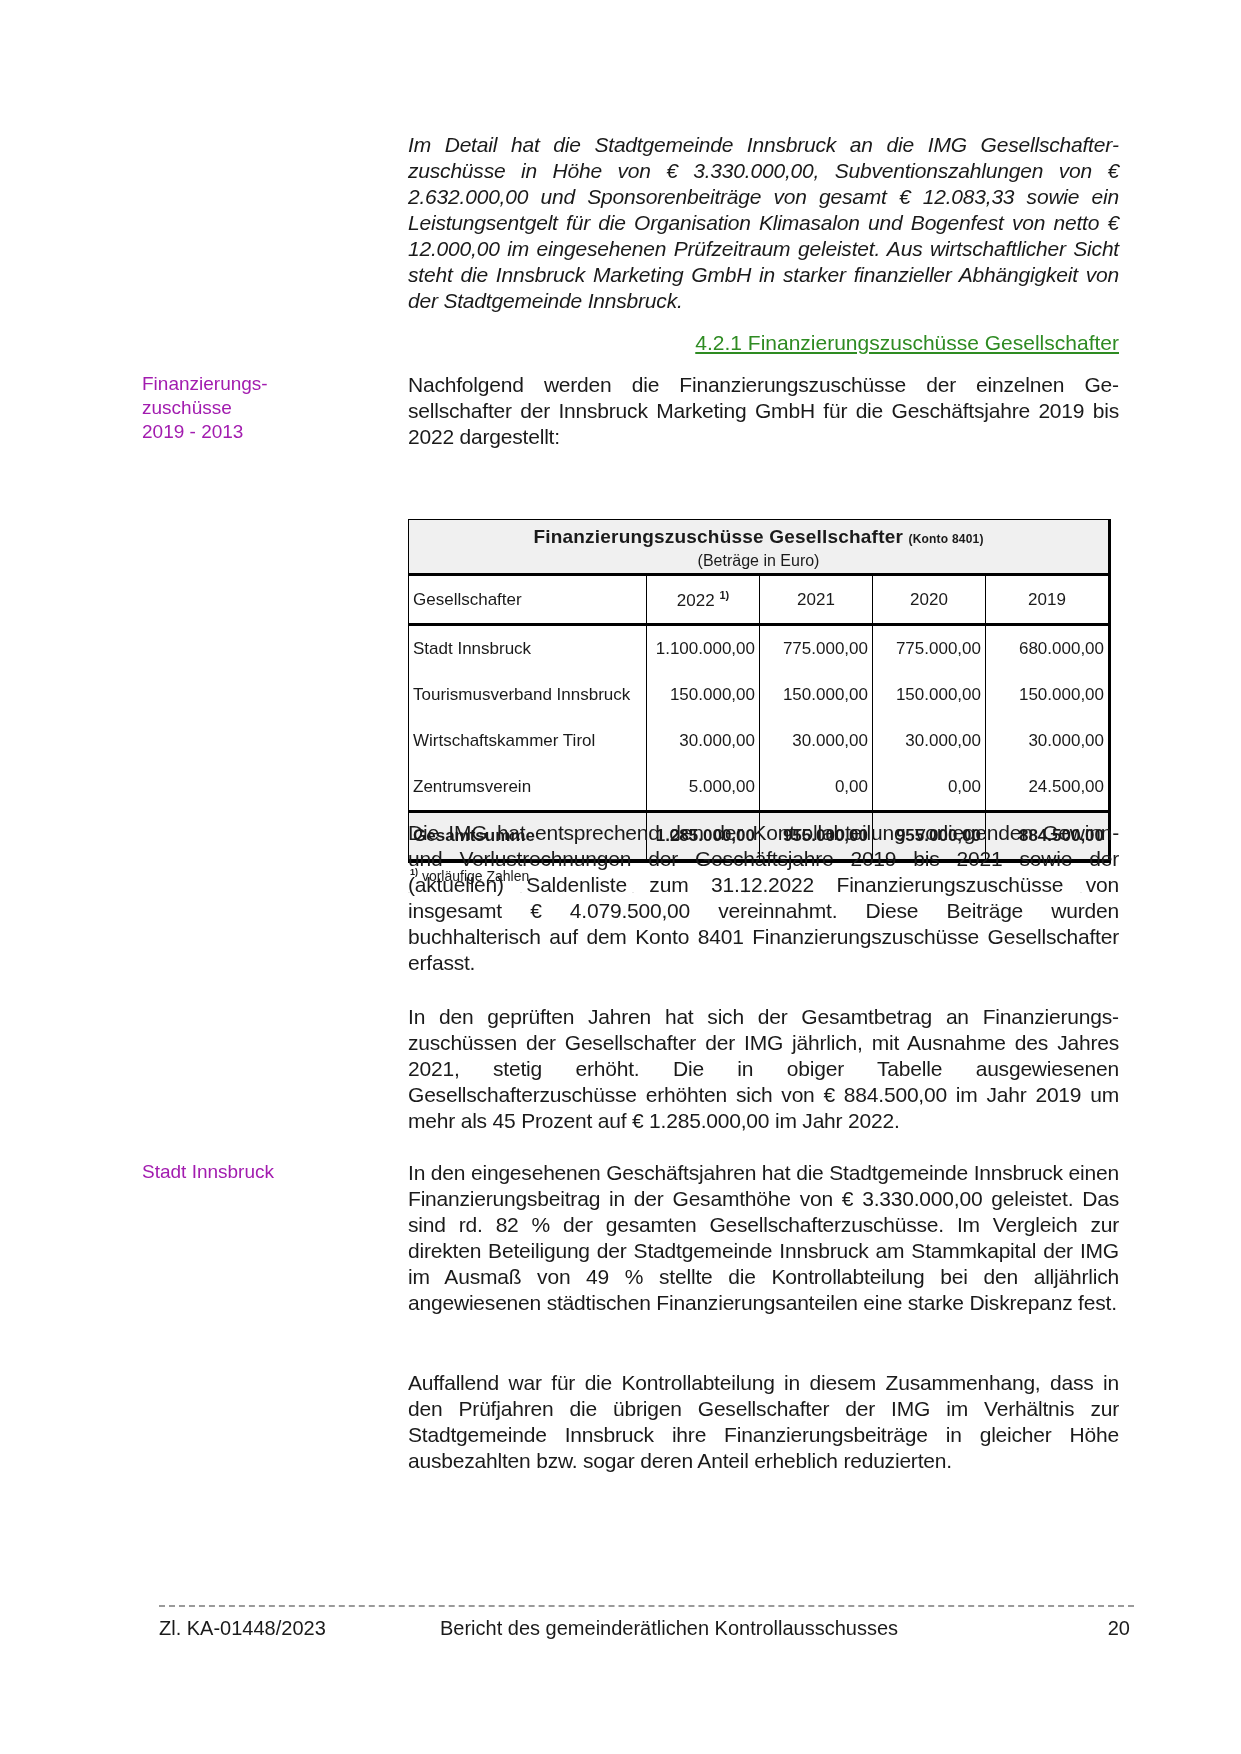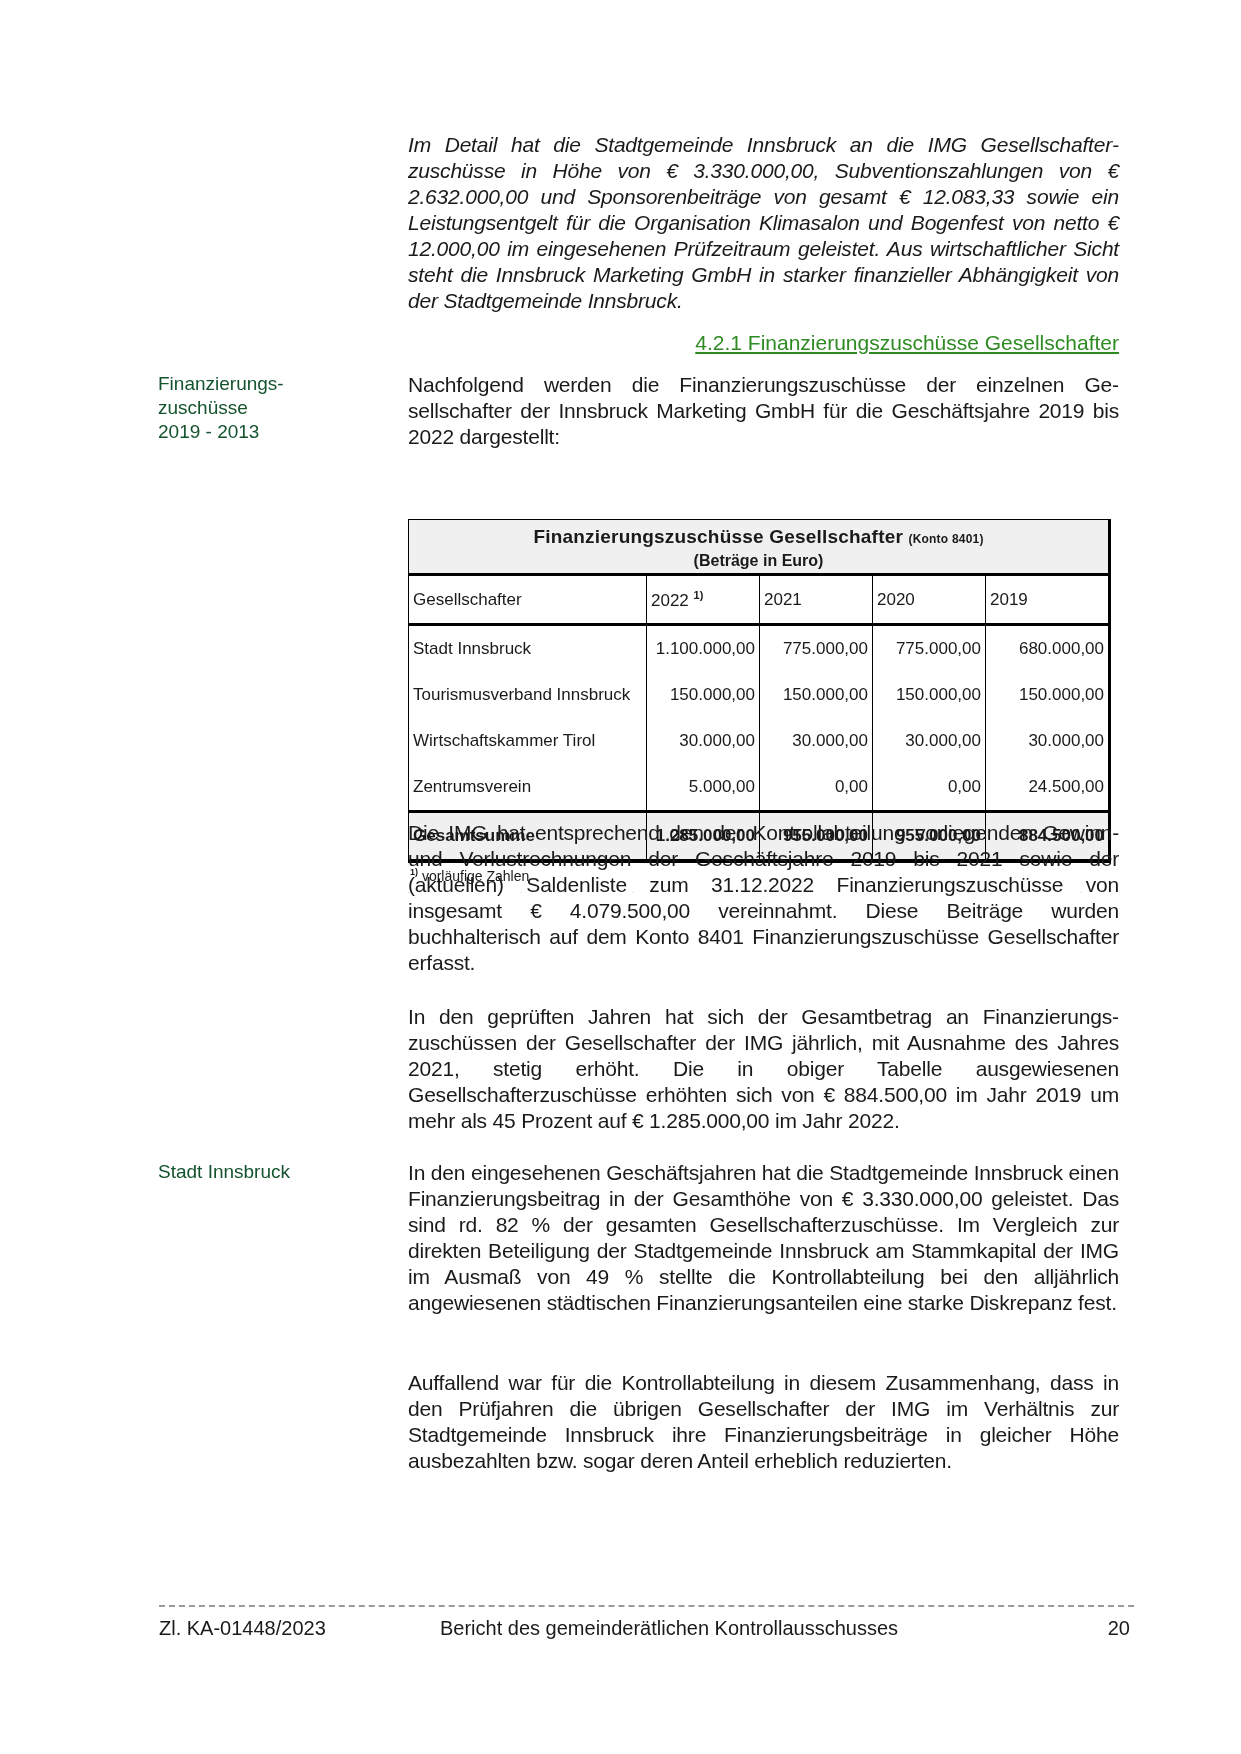--- a/index.html
+++ b/index.html
@@ -4,38 +4,38 @@
   <style>
     html, body { margin: 0; padding: 0; background: #ffffff; }
     body { width: 1241px; height: 1754px; position: relative; overflow: hidden;
            font-family: "Liberation Sans", sans-serif; color: #1a1a1a; }
     .page { position: absolute; left: 0; top: 0; width: 1241px; height: 1754px; }
 
     .body-text { position: absolute; left: 408px; width: 711px;
                  font-size: 21px; line-height: 26px; text-align: justify;
                  letter-spacing: -0.2px; }
     .body-text p { margin: 0; }
-    .margin-note { position: absolute; left: 158px; width: 200px;
-                   font-size: 19px; line-height: 24px; color: #14532d; }
+    .margin-note { position: absolute; left: 142px; width: 200px;
+                   font-size: 19px; line-height: 24px; color: #a21caf; }
     .heading { position: absolute; left: 408px; width: 711px; text-align: right;
                font-size: 21px; line-height: 26px; color: #2e8b22; }
 
     
     .tbl-wrap { position: absolute; left: 408px; top: 519px; width: 708px; }
     table.fin { border-collapse: collapse; width: 701px; table-layout: fixed;
                 font-size: 17px; }
     table.fin td, table.fin th { padding: 8px 4px; height: 30px; white-space: nowrap; }
     .t-title { background: #f0f0f0; text-align: center; border-top: 1.5px solid #000;
                border-left: 1.5px solid #000; border-right: 3px solid #000;
                height: 53px !important; padding: 0 !important; vertical-align: middle; }
     .t-title .main { font-weight: bold; font-size: 19px; letter-spacing: 0.2px; display: block; margin-top: 3px; }
     .t-title .konto { font-size: 12px; font-weight: bold; }
-    .t-title .sub { font-size: 16px; display: block; margin-top: 4px; font-weight: bold; }
+    .t-title .sub { font-size: 16px; display: block; margin-top: 4px; }
     tr.hdr td { border-top: 3px solid #000; border-bottom: 3px solid #000; height: 31px; }
-    tr.hdr td.yr { border-left: 1.5px solid #000; }
+    tr.hdr td.yr { text-align: center; border-left: 1.5px solid #000; }
     tr.hdr td.yr sup { font-size: 11px; font-weight: bold; }
     td.first { border-left: 1.5px solid #000; text-align: left; }
     td.num { text-align: right; border-left: 1.5px solid #000; }
     td.last { border-right: 3px solid #000; }
     tr.data td { height: 30px; }
     tr.total td { background: #f0f0f0; font-weight: bold; border-top: 3px solid #000;
                   border-bottom: 4px solid #000; height: 30px; }
     .footnote { font-size: 14px; margin-top: 4px; padding-left: 2px; }
     .footnote sup { font-size: 9px; font-weight: bold; }
     .dots-line { margin-top: 8px; width: 708px; height: 1px;

